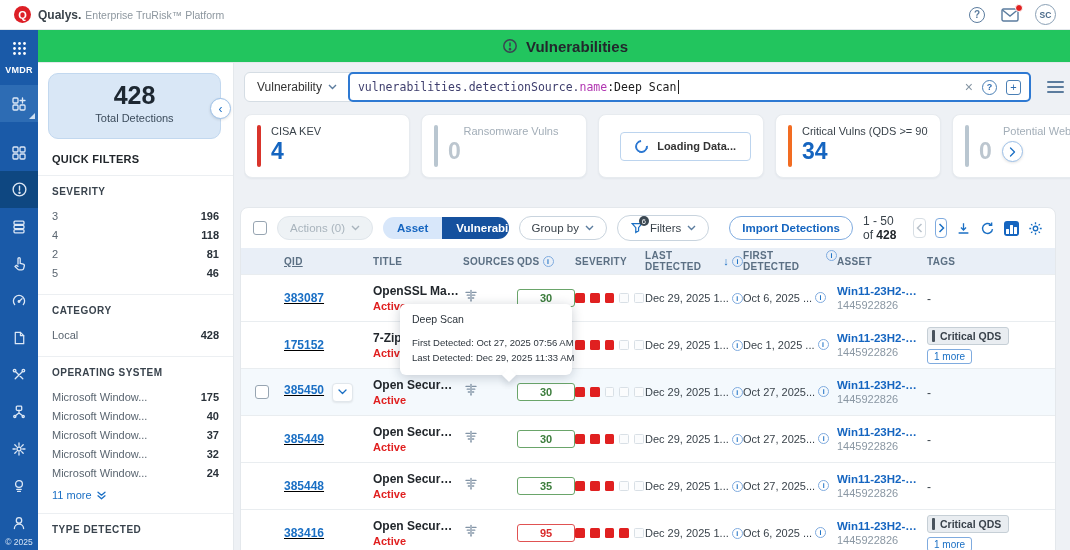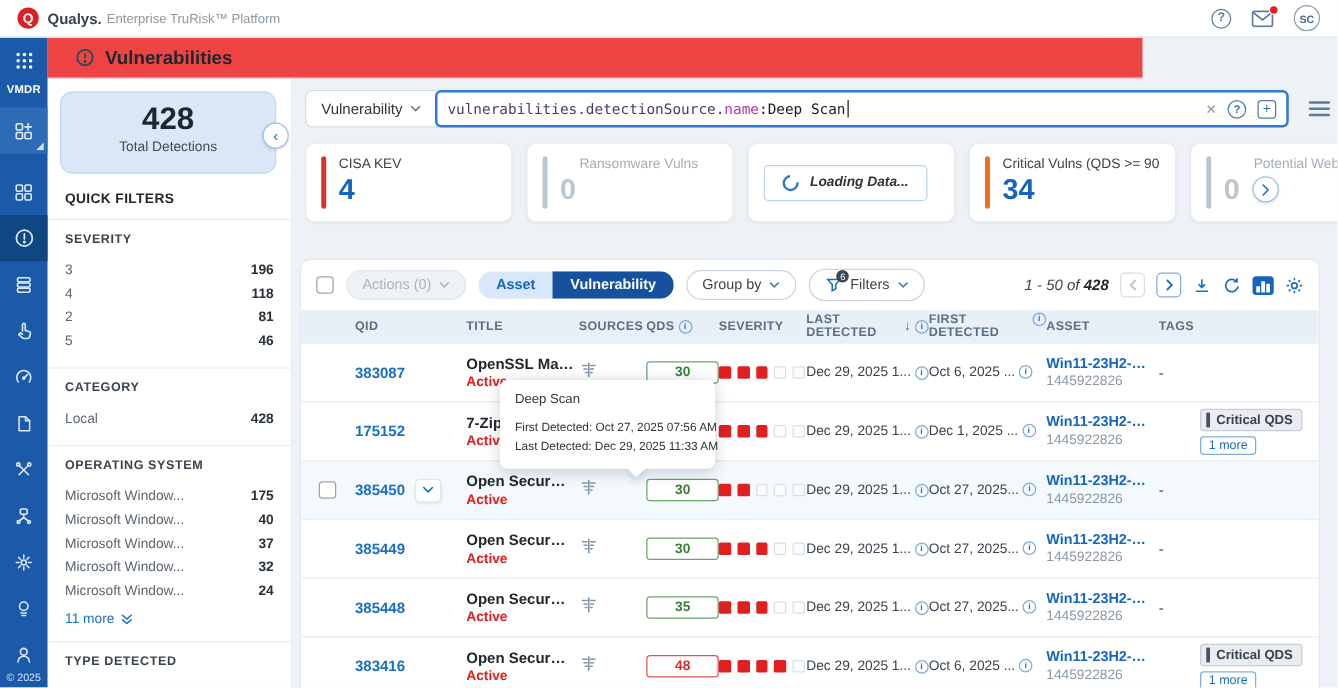--- a/index.html
+++ b/index.html
@@ -36,22 +36,22 @@
   .nav{display:flex;flex-direction:column;width:38px;margin-top:10px;}
   .nav-item{position:relative;width:38px;height:37px;display:flex;align-items:center;justify-content:center;color:#e8f0fa;}
   .nav-item svg{opacity:.95;}
   .nav-item.highlight{background:#2d6cb4;margin-bottom:12px;}
   .nav-item.highlight::after{content:'';position:absolute;right:3px;bottom:3px;
     border-left:6px solid transparent;border-bottom:6px solid #cfe0f2;}
   .nav-item.active{background:#0e4781;}
   .copyright{position:absolute;bottom:3px;left:0;width:38px;text-align:center;color:#d6e4f4;font-size:8.5px;}
 
   
-  .content-header{position:absolute;top:30px;left:38px;width:876px;height:33px;background:#ef4444;
-    border-bottom:1px solid #e4e8ec;display:flex;align-items:center;padding-left:22px;z-index:4;}
+  .content-header{position:absolute;top:30px;left:38px;width:1032px;height:33px;background:#22c55e;
+    border-bottom:1px solid #e4e8ec;display:flex;align-items:center;padding-left:22px;z-index:4;justify-content:center;}
   .content-header .ph-icon{color:#3a4652;margin-right:8px;display:flex;}
   .page-title{font-size:15px;font-weight:bold;color:#22272c;}
 
   
   .filter-panel{position:absolute;top:63px;left:38px;width:196px;height:487px;background:#fff;
     border-right:1px solid #e4e8ec;z-index:3;}
   .summary-card{position:relative;margin:10px 12px 0 10px;height:66px;background:#d9e7f6;
     border:1px solid #c2d8ef;border-radius:10px;text-align:center;padding-top:9px;}
   .summary-value{font-size:25px;font-weight:bold;color:#1d2731;line-height:1;}
   .summary-label{font-size:11px;color:#39har4;color:#3c4c5c;margin-top:4px;}
@@ -90,21 +90,21 @@
   
   .cards-row{position:absolute;top:51px;left:10px;width:826px;height:66px;display:flex;gap:11px;overflow:hidden;}
   .sum-card{min-width:166px;width:166px;height:64px;background:#fff;border:1px solid #e7ebef;border-radius:8px;
     box-shadow:0 1px 2px rgba(20,40,70,.05);padding:10px 12px;display:flex;align-items:stretch;}
   .sum-bar{width:4px;border-radius:2px;margin-right:10px;}
   .sum-body{flex:1;min-width:0;}
   .sum-label{font-size:11px;color:#3a434b;white-space:nowrap;overflow:hidden;}
   .sum-value{font-size:23px;font-weight:bold;color:#1565c0;line-height:1.1;margin-top:2px;display:flex;align-items:center;gap:10px;}
   .sum-card.disabled .sum-label{color:#a3aeb8;text-align:center;}
   .sum-card.disabled .sum-value{color:#bcc6cf;}
-  .sum-card.loading{align-items:center;justify-content:flex-start;font-style:italic;}
+  .sum-card.loading{align-items:center;justify-content:flex-end;}
   .loading-chip{display:flex;align-items:center;gap:9px;border:1px solid #bcd4ee;border-radius:4px;
     padding:7px 14px;font-size:11px;font-weight:bold;color:#333;}
   .spinner{width:13px;height:13px;border-radius:50%;border:2px solid #2e79d2;border-top-color:transparent;
     transform:rotate(40deg);}
   .next-circle{width:21px;height:21px;border-radius:50%;background:#fff;border:1px solid #9cc0e8;color:#1a6fc4;
     display:flex;align-items:center;justify-content:center;box-shadow:0 1px 3px rgba(0,0,0,.12);}
 
   
   .table-panel{position:absolute;top:144px;left:6px;width:816px;height:420px;background:#fff;
     border:1px solid #e4e8ec;border-radius:8px 8px 0 0;overflow:hidden;}
@@ -115,36 +115,36 @@
   .btn-disabled{background:#eef2f5;border:1px solid #e0e6eb;color:#a9b4bd;}
   .segmented{display:flex;border-radius:13px;overflow:hidden;}
   .seg{font-size:11.5px;font-weight:bold;padding:5px 14px;}
   .seg-off{background:#d8e7fa;color:#1565c0;}
   .seg-on{background:#15519e;color:#fff;}
   .btn-outline{background:#fff;border:1px solid #c9d4de;color:#3a434b;}
   .funnel-wrap{position:relative;display:flex;color:#1a6fc4;}
   .funnel-badge{position:absolute;top:-5px;right:-5px;min-width:10px;height:10px;border-radius:50%;
     background:#3b4852;color:#fff;font-size:7.5px;display:flex;align-items:center;justify-content:center;padding:0 1px;}
   .btn-import{background:#fff;border:1px solid #7fabdf;color:#1565c0;font-weight:bold;margin-left:10px;}
-  .pager{margin-left:auto;display:flex;align-items:center;gap:9px;font-style:italic;}
+  .pager{margin-left:auto;display:flex;align-items:center;gap:9px;}
   .pager-text{font-size:12px;color:#3a434b;}
   .pager-text b{color:#22272c;}
   .pg-btn{width:20px;height:20px;border-radius:4px;display:flex;align-items:center;justify-content:center;background:#fff;}
   .pg-prev{border:1px solid #d7dee4;color:#b9c2cb;}
   .pg-next{border:1px solid #7fabdf;color:#1a6fc4;}
   .tool-icon{color:#1a6fc4;display:flex;align-items:center;}
   .chart-chip{width:17px;height:15px;background:#1565c0;border-radius:3px;display:flex;align-items:flex-end;
     justify-content:center;gap:1.5px;padding:2px 2px;}
   .chart-chip i{display:block;width:2.5px;background:#fff;border-radius:.5px;}
 
   
   .thead{height:26px;background:#e9eff7;display:flex;align-items:center;font-size:10px;font-weight:bold;
     color:#5b6f83;letter-spacing:.3px;}
   .col-check{width:38px;flex:none;padding-left:14px;}
-  .col-qid{width:94px;flex:none;padding-left:5px;display:flex;align-items:center;gap:8px;}
+  .col-qid{width:94px;flex:none;padding-left:5px;display:flex;align-items:flex-start;gap:8px;text-decoration:underline;}
   .col-title{width:90px;flex:none;}
   .col-sources{width:54px;flex:none;}
   .col-qds{width:58px;flex:none;display:flex;align-items:center;gap:3px;}
   .col-sev{width:70px;flex:none;display:flex;align-items:center;gap:4px;}
   .col-last{width:98px;flex:none;display:flex;align-items:center;gap:3px;}
   .col-first{width:94px;flex:none;display:flex;align-items:flex-start;gap:3px;}
   .col-asset{width:90px;flex:none;}
   .col-tags{flex:1;min-width:0;}
   .sort-arrow{color:#1a6fc4;font-size:11px;font-weight:normal;}
   .info-i{width:11px;height:11px;border-radius:50%;border:1px solid #7fabdf;color:#1a6fc4;flex:none;
@@ -160,21 +160,21 @@
   .qds-box{display:inline-block;border-radius:3px;font-size:11px;font-weight:bold;padding:2px 22px;background:#fff;}
   .qds-low{border:1.5px solid #6aa56a;color:#3c7d3c;}
   .qds-high{border:1.5px solid #e05252;color:#d92b2b;}
   .sev-sq{width:10px;height:10px;border-radius:1.5px;margin-right:1px;display:inline-block;}
   .sev-on{background:#e02020;}
   .sev-off{background:#fbfcfd;border:1px solid #d9e0e6;}
   .date-text{font-size:11px;color:#3a434b;white-space:nowrap;overflow:hidden;}
   .asset-name{font-size:11.5px;font-weight:bold;color:#1565c0;max-width:86px;}
   .asset-id{font-size:11px;color:#8a97a3;margin-top:2px;}
   .tags-dash{font-size:12px;color:#3a434b;}
-  .tagcol{display:flex;flex-direction:column;align-items:flex-start;gap:4px;margin-left:33px;}
+  .tagcol{display:flex;flex-direction:column;align-items:flex-start;gap:4px;}
   .badge-critical{display:inline-flex;align-items:center;background:#e9edf1;border:1px solid #c6cfd6;
     border-radius:3px;padding:2px 7px 2px 4px;font-size:10.5px;font-weight:bold;color:#39424b;white-space:nowrap;}
   .badge-critical::before{content:'';width:3px;height:12px;background:#49535d;border-radius:1px;margin-right:5px;}
   .badge-more{display:inline-block;border:1px solid #7fabdf;color:#1a6fc4;border-radius:3px;
     font-size:10px;padding:1px 6px;background:#fff;}
 
   
   .tooltip{position:absolute;top:304px;left:400px;width:172px;z-index:20;background:#fff;border-radius:6px;
     box-shadow:0 2px 12px rgba(20,35,60,.22);padding:9px 12px 10px;}
   .tooltip::after{content:'';position:absolute;left:104px;bottom:-5px;width:10px;height:10px;background:#fff;
@@ -512,20 +512,21 @@
           <svg width="14" height="14" viewBox="0 0 16 16" fill="none" stroke="currentColor" stroke-width="1.4">
               <path d="M2.5 3h11L9.8 7.6v3.8l-3.2 1.8V7.6z"></path>
             </svg>
           <span class="funnel-badge">6</span>
         </span>
         <span>Filters</span>
         <svg width="9" height="6" viewBox="0 0 9 6" fill="none" stroke="#5b7c9e" stroke-width="1.4">
             <path d="M1 1l3.5 3.5L8 1"></path>
           </svg>
       </div>
+      <div class="btn btn-import">Import Detections</div>
       <div class="pager">
         <span class="pager-text"><span>1 - 50 of</span> <b>428</b></span>
         <div class="pg-btn pg-prev">
           <svg width="7" height="10" viewBox="0 0 7 10" fill="none" stroke="currentColor" stroke-width="1.5">
               <path d="M5.5 1L1.5 5l4 4"></path>
             </svg>
         </div>
         <div class="pg-btn pg-next">
           <svg width="7" height="10" viewBox="0 0 7 10" fill="none" stroke="currentColor" stroke-width="1.5">
               <path d="M1.5 1l4 4-4 4"></path>
@@ -804,21 +805,21 @@
             <div class="s">Active</div>
           </div>
           <div class="col-sources"><span class="src-icon" style="display: inline-flex;">
               <svg width="16" height="16" viewBox="0 0 16 16" fill="none" stroke="currentColor" stroke-width="1.3" stroke-linecap="round" stroke-linejoin="round">
                 <path d="M8 2.5v10"></path>
                 <path d="M3 4.4h3.6M9.4 4.4H13M4.2 7.2h2.4M9.4 7.2h2.4M5.3 10h1.3M9.4 10h1.3"></path>
                 <path d="M8 14l-1-1.4h2z" fill="currentColor" stroke="none"></path>
               </svg>
             </span></div>
           <div class="col-qds">
-            <span class="qds-box qds-high">48</span>
+            <span class="qds-box qds-high">95</span>
           </div>
           <div class="col-sev">
             <span class="sev-sq sev-on"></span>
             <span class="sev-sq sev-on"></span>
             <span class="sev-sq sev-on"></span>
             <span class="sev-sq sev-on"></span>
             <span class="sev-sq sev-off"></span>
           </div>
           <div class="col-last">
             <span class="date-text">Dec 29, 2025 1...</span>

